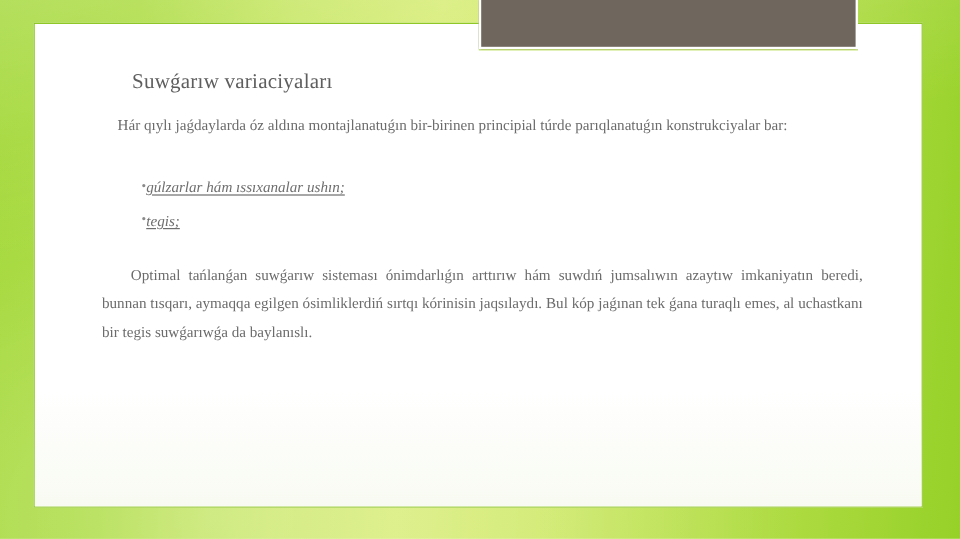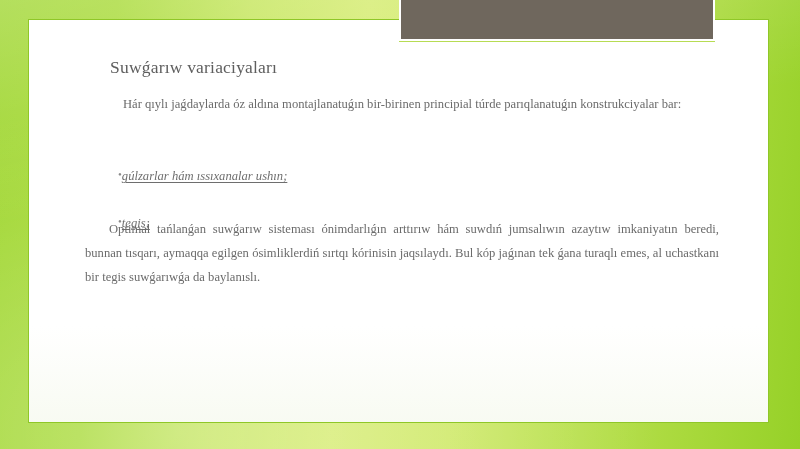--- a/index.html
+++ b/index.html
@@ -97,21 +97,21 @@
     position: absolute;
     color: #6b6b6b;
     font-family: "Liberation Serif", serif;
     font-size: 12.6px;
     line-height: 24px;
     text-align: justify;
     text-justify: inter-word;
   }
 
   .para-intro {
-    left: 99px;
+    left: 74px;
     top: 92px;
     width: 634px;
     text-indent: 24px;
   }
 
   .para-outro {
     left: 85px;
     top: 217px;
     width: 634px;
     text-indent: 24px;
@@ -125,21 +125,20 @@
     margin: 0;
     padding: 0;
     list-style: none;
   }
 
   .bullet {
     display: block;
     height: 28px;
     line-height: 22px;
     white-space: nowrap;
-    margin-top: 19px;
   }
 
   .bullet-mark {
     display: inline-block;
     color: #8a8a8a;
     font-size: 11px;
     vertical-align: top;
     line-height: 20px;
   }
 

